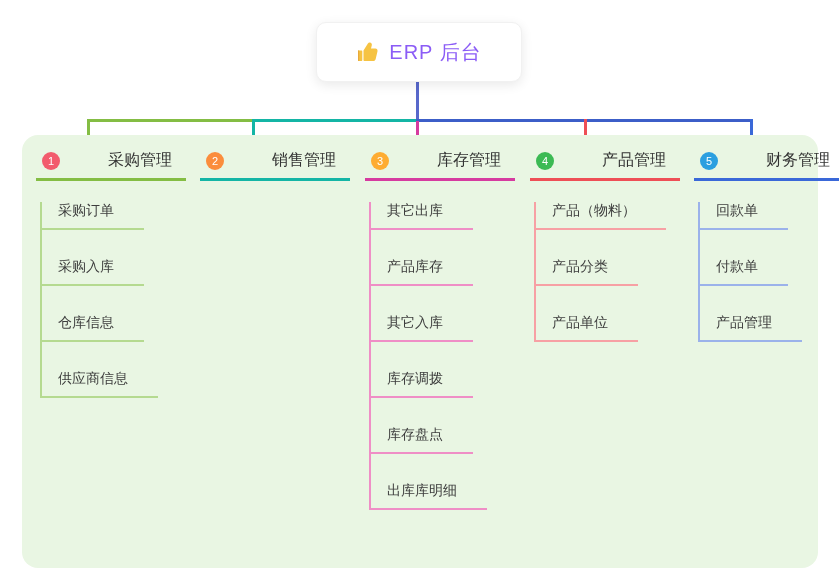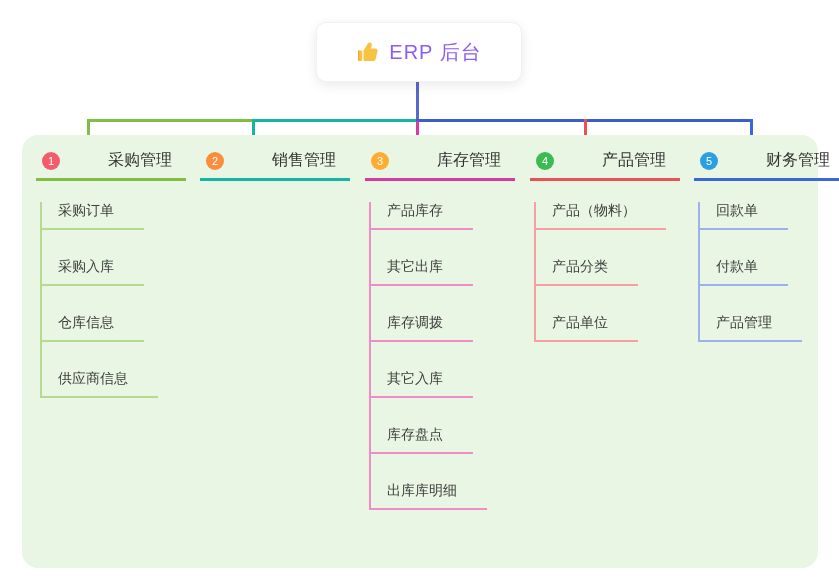--- a/index.html
+++ b/index.html
@@ -96,24 +96,24 @@
       <span class="branch-label">销售管理</span>
     </div>
   </div>
 
   <div class="branch branch-3" style="--c: #d63ba0; --cl: #ef8ec6;">
     <div class="branch-header">
       <span class="badge" style="background: rgb(254, 172, 50);">3</span>
       <span class="branch-label">库存管理</span>
     </div>
     <div class="children">
+          <div class="child">其它出库</div>
           <div class="child">产品库存</div>
-          <div class="child">其它出库</div>
+          <div class="child">其它入库</div>
           <div class="child">库存调拨</div>
-          <div class="child">其它入库</div>
           <div class="child">库存盘点</div>
           <div class="child">出库库明细</div>
         </div>
   </div>
 
   <div class="branch branch-4" style="--c: #ee4f56; --cl: #f7a0a4;">
     <div class="branch-header">
       <span class="badge" style="background: rgb(60, 186, 84);">4</span>
       <span class="branch-label">产品管理</span>
     </div>

